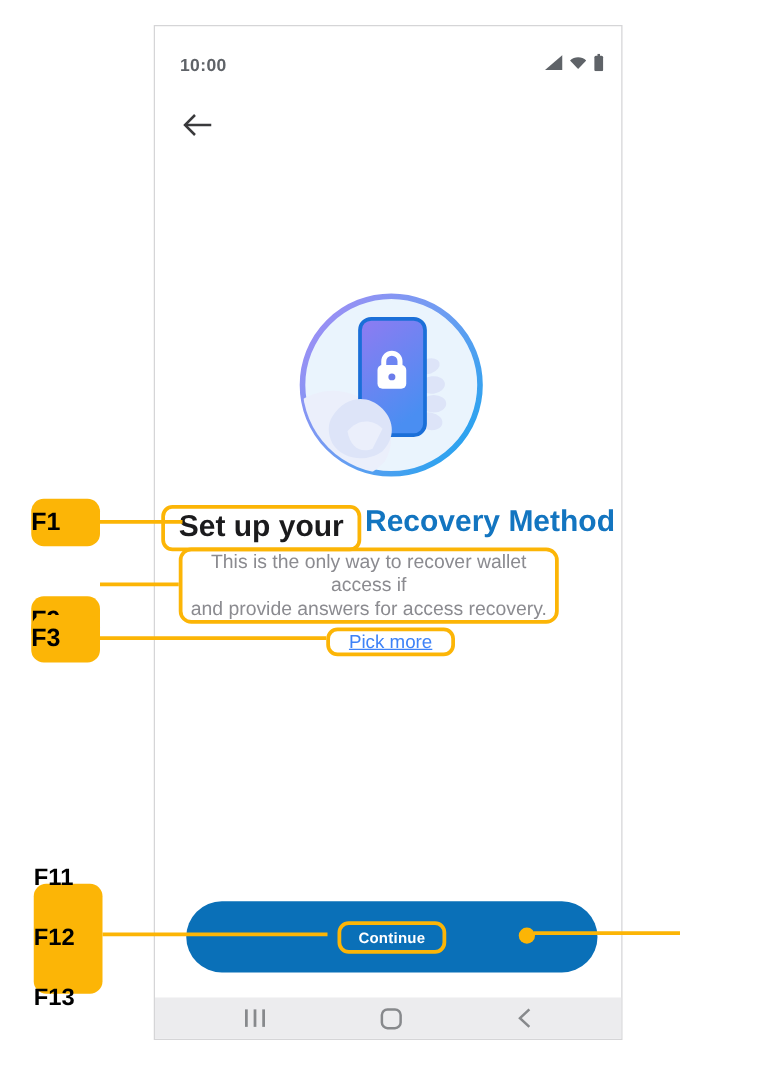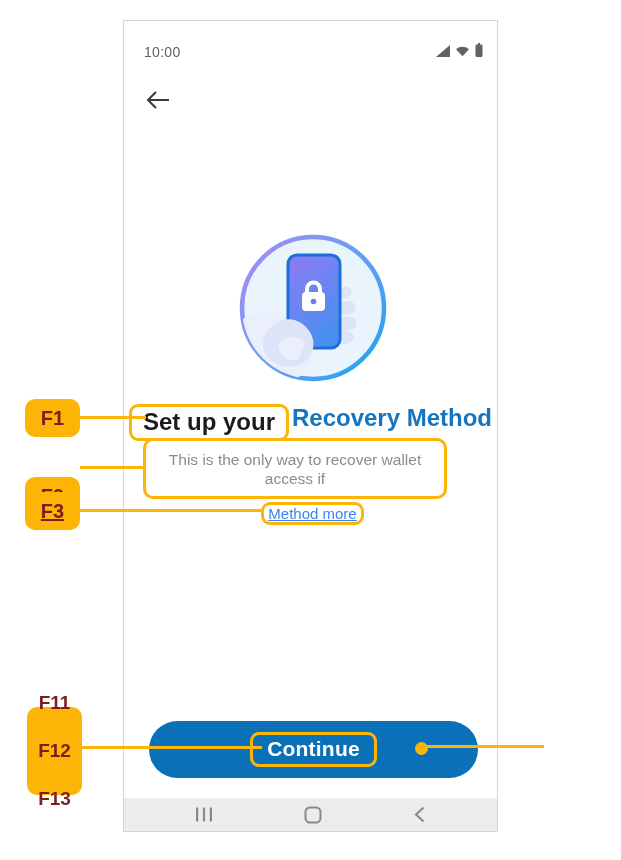--- a/index.html
+++ b/index.html
@@ -7,21 +7,21 @@
   body { font-family:"Liberation Sans", sans-serif; }
   #canvas { position:relative; width:621px; height:860px; background:#fff; overflow:hidden; }
 
   
   .phone { position:absolute; left:123px; top:20px; width:375px; height:812px;
            background:#fff; border:1px solid #D5D5D7; }
 
   .status-bar { position:absolute; left:0; right:0; top:16px; height:30px;
                 display:flex; align-items:center; justify-content:space-between;
                 padding:0 14px 0 20px; }
-  .status-time { font-size:14px; color:#5F6368; letter-spacing:.3px; }
+  .status-time { font-size:14px; color:#5F6368; letter-spacing:.3px;font-weight:bold; }
   .status-icons { display:flex; align-items:center; gap:5px; }
 
   .back-btn { position:absolute; left:20px; top:68px; width:28px; height:24px;
               background:transparent; border:none; cursor:pointer; }
 
   .illustration { position:absolute; left:114px; top:212px; width:150px; height:150px; }
 
   .title-row { position:absolute; left:0; right:0; top:383px; height:36px;
                display:flex; align-items:flex-start; justify-content:center; }
   .title-prefix-box { border:3px solid var(--annotation); border-radius:9px;
@@ -37,37 +37,37 @@
 
   .learn-box { position:absolute; left:137px; top:481px; width:103px; height:23px;
                border:3px solid var(--annotation); border-radius:9px;
                display:flex; align-items:center; justify-content:center; }
   .learn-link { font-size:15px; color:var(--link); text-decoration:underline; cursor:pointer; }
 
   .continue-btn { position:absolute; left:25px; top:700px; width:329px; height:57px;
                   border:none; border-radius:28.5px; background:var(--button);
                   display:flex; align-items:center; justify-content:center; cursor:pointer; }
   .continue-box { border:3px solid var(--annotation); border-radius:9px; padding:2px 14px 3px; }
-  .continue-label { font-size:21px; font-weight:bold; color:#ffffff; letter-spacing:.2px; }
+  .continue-label { font-size:12px; font-weight:bold; color:#ffffff; letter-spacing:.2px; }
   .btn-dot { position:absolute; left:266px; top:21px; width:13px; height:13px;
              border-radius:50%; background:var(--annotation); }
 
   .nav-bar { position:absolute; left:0; right:0; bottom:0; height:33px; background:#ECECEE;
              display:flex; align-items:center; justify-content:space-between; padding:0 72px; }
   .nav-btn { background:none; border:none; cursor:pointer; display:flex; align-items:center; }
 
   
   .fl-label { position:absolute; background:var(--annotation); border-radius:10px;
-              color:#7f1d1d; font-weight:bold; display:flex; flex-direction:column;
-              align-items:center; justify-content:center; z-index:30; }
+              color:#000000; font-weight:bold; display:flex; flex-direction:column;
+              align-items:flex-start; justify-content:center; z-index:30; }
   .fl-single { width:55px; height:38px; font-size:20px; }
   .fl-group  { font-size:19px; line-height:26px; }
   #label-f1  { left:25px; top:399px; }
   #label-f9  { left:25px; top:450px;margin-top:27px; }
-  #label-f3  { left:25px; top:492px;text-decoration:underline; }
+  #label-f3  { left:25px; top:492px; }
   #label-left-group  { left:27px;  top:707px; width:55px; height:88px;gap:22px; }
   #label-right-group { left:543px; top:705px; width:57px; height:87px; }
 
   .connector { position:absolute; height:3px; background:var(--annotation); z-index:25; }
   #conn-f1 { left:80px; top:416px; width:66px; }
   #conn-f9 { left:80px; top:466px; width:63px; }
   #conn-f3 { left:80px; top:509px; width:181px; }
   #conn-left-group  { left:82px;  top:746px; width:180px; }
   #conn-right-group { left:427px; top:745px; width:117px; }
 </style>
@@ -147,24 +147,25 @@
 
     <div class="title-row">
       <span class="title-prefix-box">
         <span class="title-prefix">Set up your</span>
       </span>
       <span class="title-accent">Recovery Method</span>
     </div>
 
     <div class="body-box">
       <div class="body-line">This is the only way to recover wallet access if</div>
+      <div class="body-line">and provide answers for access recovery.</div>
     </div>
 
     <div class="learn-box">
-      <a class="learn-link">Method more</a>
+      <a class="learn-link">Pick more</a>
     </div>
 
     <button class="continue-btn">
       <span class="continue-box">
         <span class="continue-label">Continue</span>
       </span>
       <span class="btn-dot"></span>
     </button>
 
     <div class="nav-bar">

